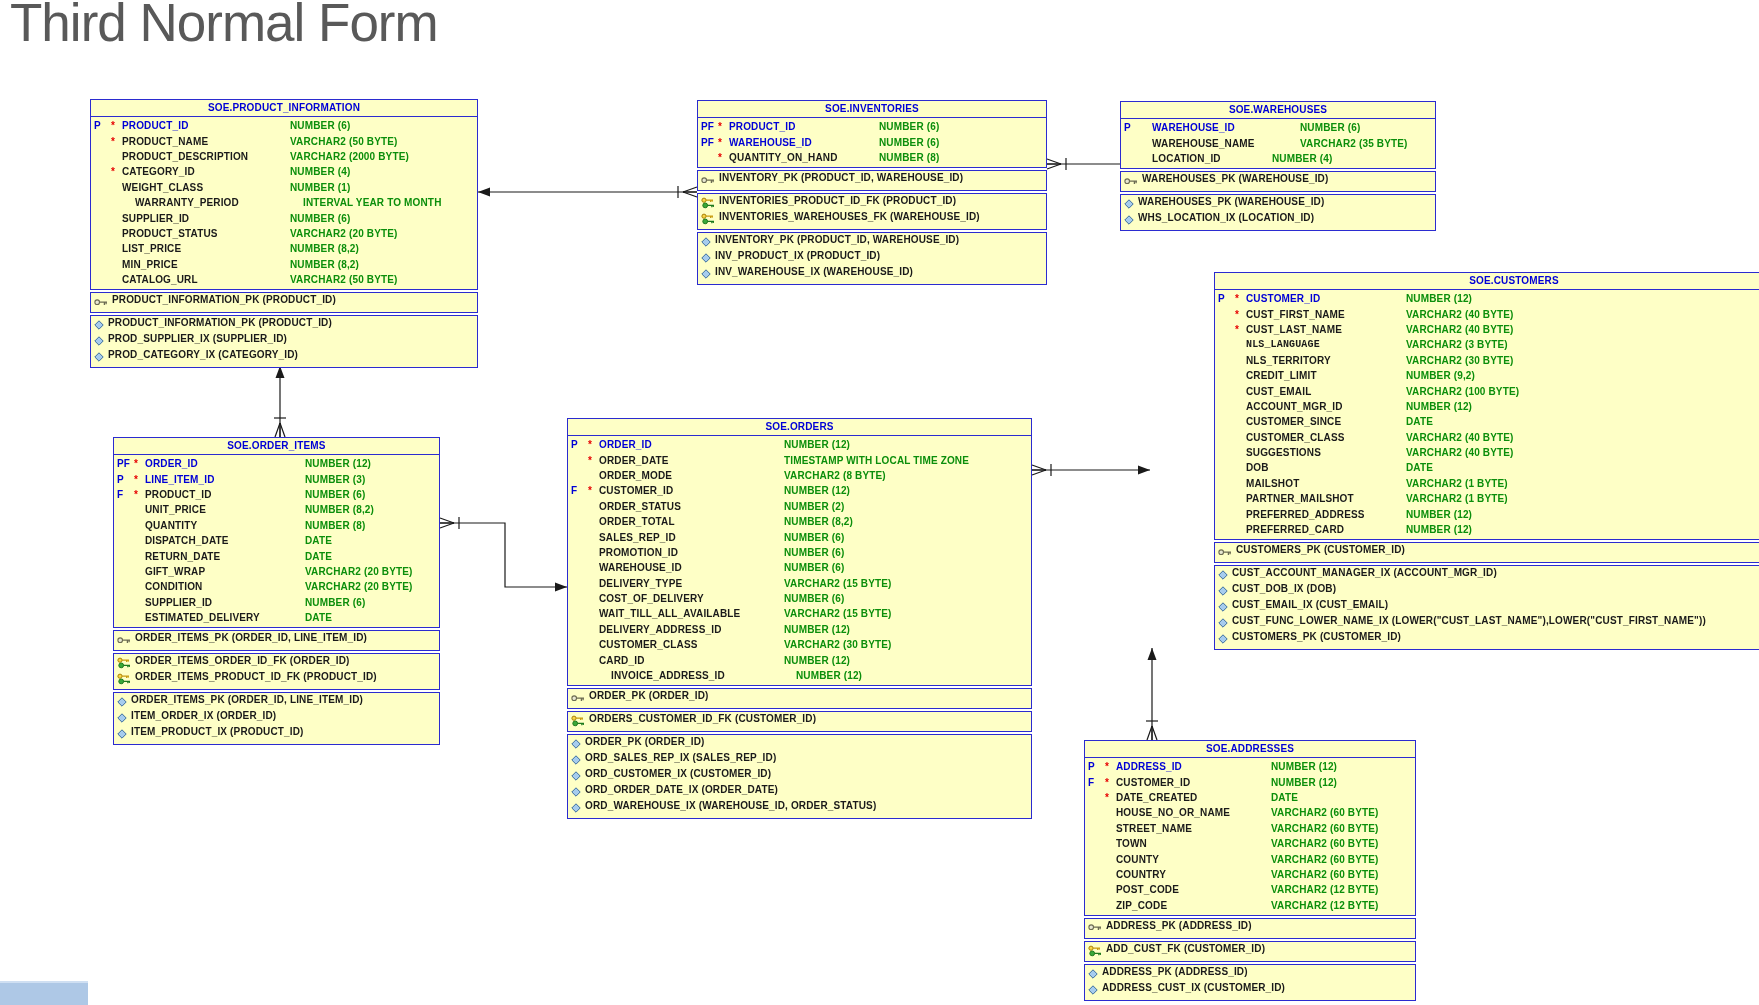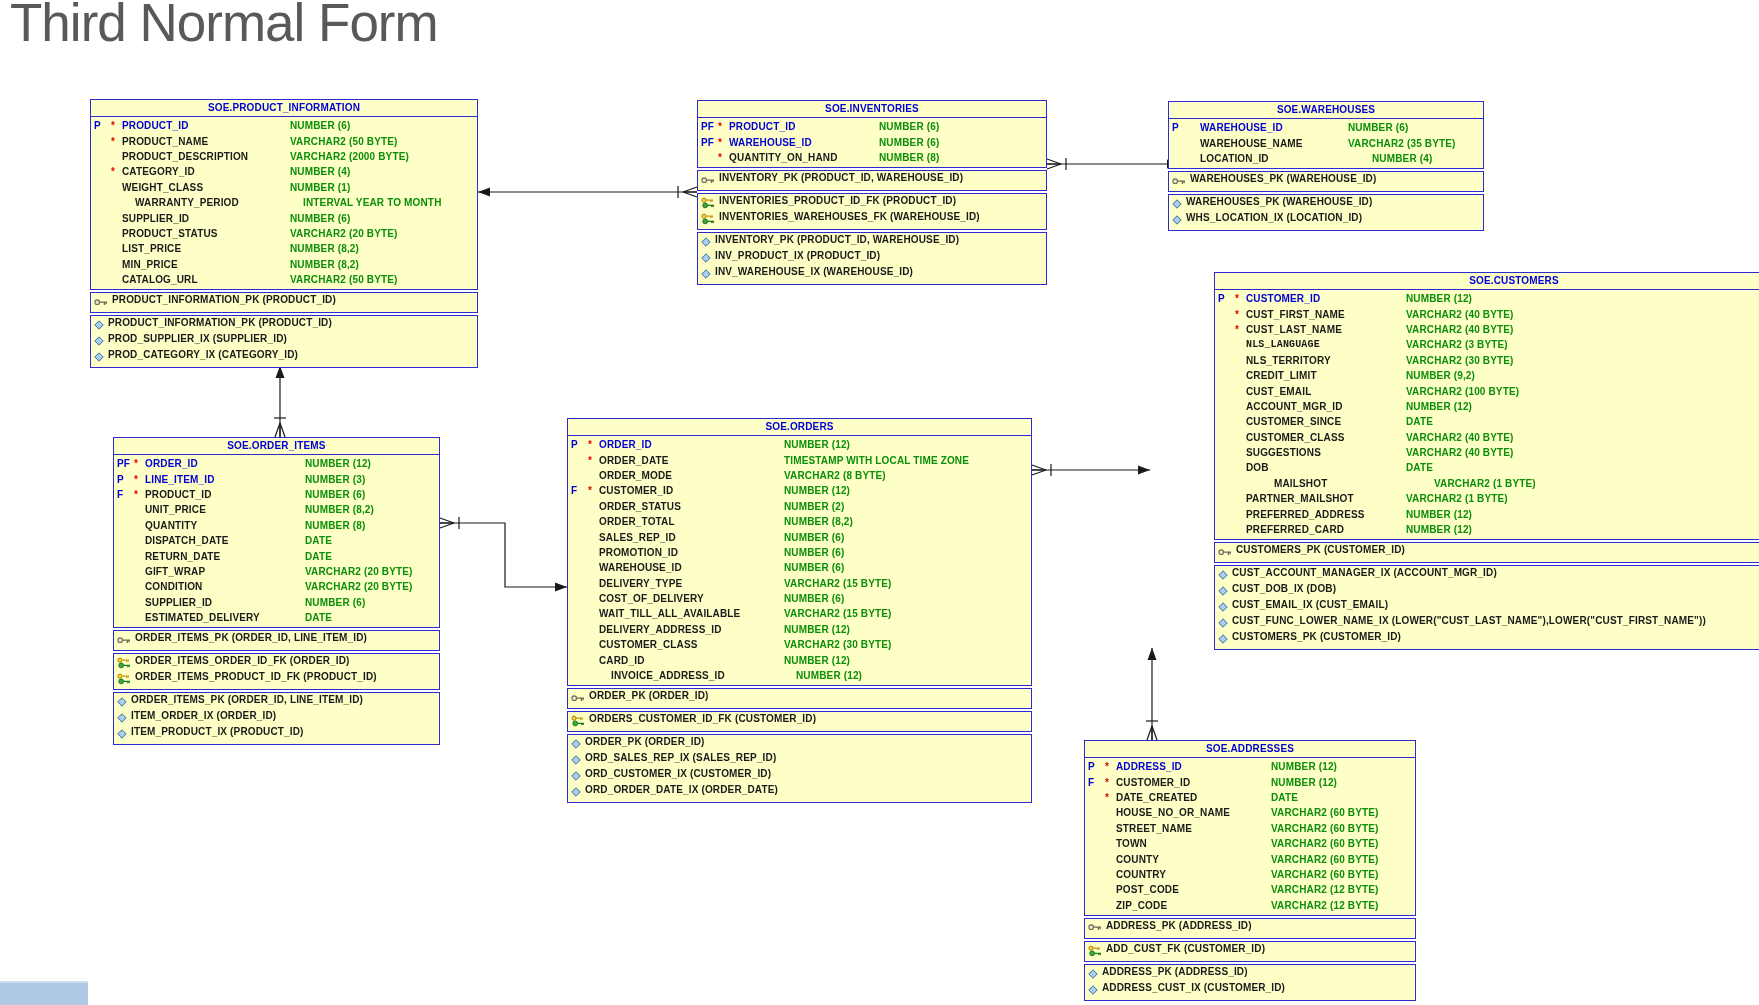--- a/index.html
+++ b/index.html
@@ -255,39 +255,39 @@
         <div class="krow">
           <span class="kicon">
             <svg width="10" height="10" viewBox="0 0 10 10">
               <polygon points="5,0.8 9.2,5 5,9.2 0.8,5" fill="#a6ccee" stroke="#3d6e9e" stroke-width="1"></polygon>
             </svg>
           </span>
           <span>INV_WAREHOUSE_IX (WAREHOUSE_ID)</span>
         </div>
       </div>
     </div>
-    <div class="tbl" style="left: 1168px; top: 101px; width: 316px;">
+    <div class="tbl" style="left: 1120px; top: 101px; width: 316px;">
       <div class="thdr"><span>SOE.WAREHOUSES</span></div>
       <div class="tsec tcols">
         <div class="trow">
           <span class="tflag">P</span>
           <span class="tstar"></span>
           <span class="tname pkc" style="width: 148px;">WAREHOUSE_ID</span>
           <span class="ttype">NUMBER (6)</span>
         </div>
         <div class="trow">
           <span class="tflag"></span>
           <span class="tstar"></span>
           <span class="tname" style="width: 148px;">WAREHOUSE_NAME</span>
           <span class="ttype">VARCHAR2 (35 BYTE)</span>
         </div>
         <div class="trow">
           <span class="tflag"></span>
           <span class="tstar"></span>
-          <span class="tname" style="width: 172px;">LOCATION_ID</span>
+          <span class="tname" style="width: 120px;">LOCATION_ID</span>
           <span class="ttype">NUMBER (4)</span>
         </div>
       </div>
       <div class="tsec sect">
         <div class="krow">
           <span class="kicon">
             <svg width="14" height="9" viewBox="0 0 14 9">
               <circle cx="3.2" cy="4.2" r="2.3" fill="#e9e9d2" stroke="#6b6b52" stroke-width="1.1"></circle>
               <path d="M5.6 4.2 H13 M10.4 4.2 V7 M12.1 4.2 V6.2" stroke="#6b6b52" stroke-width="1.3" fill="none"></path>
             </svg>
@@ -385,21 +385,21 @@
         </div>
         <div class="trow">
           <span class="tflag"></span>
           <span class="tstar"></span>
           <span class="tname" style="width: 160px;">DOB</span>
           <span class="ttype">DATE</span>
         </div>
         <div class="trow">
           <span class="tflag"></span>
           <span class="tstar"></span>
-          <span class="tname" style="width: 160px; margin-left: 28px;">MAILSHOT</span>
+          <span class="tname" style="width: 160px;">MAILSHOT</span>
           <span class="ttype">VARCHAR2 (1 BYTE)</span>
         </div>
         <div class="trow">
           <span class="tflag"></span>
           <span class="tstar"></span>
           <span class="tname" style="width: 160px;">PARTNER_MAILSHOT</span>
           <span class="ttype">VARCHAR2 (1 BYTE)</span>
         </div>
         <div class="trow">
           <span class="tflag"></span>
@@ -750,20 +750,28 @@
           <span>ORD_CUSTOMER_IX (CUSTOMER_ID)</span>
         </div>
         <div class="krow">
           <span class="kicon">
             <svg width="10" height="10" viewBox="0 0 10 10">
               <polygon points="5,0.8 9.2,5 5,9.2 0.8,5" fill="#a6ccee" stroke="#3d6e9e" stroke-width="1"></polygon>
             </svg>
           </span>
           <span>ORD_ORDER_DATE_IX (ORDER_DATE)</span>
         </div>
+        <div class="krow">
+          <span class="kicon">
+            <svg width="10" height="10" viewBox="0 0 10 10">
+              <polygon points="5,0.8 9.2,5 5,9.2 0.8,5" fill="#a6ccee" stroke="#3d6e9e" stroke-width="1"></polygon>
+            </svg>
+          </span>
+          <span>ORD_WAREHOUSE_IX (WAREHOUSE_ID, ORDER_STATUS)</span>
+        </div>
       </div>
     </div>
     <div class="tbl" style="left: 1084px; top: 740px; width: 332px;">
       <div class="thdr"><span>SOE.ADDRESSES</span></div>
       <div class="tsec tcols">
         <div class="trow">
           <span class="tflag">P</span>
           <span class="tstar">*</span>
           <span class="tname pkc" style="width: 155px;">ADDRESS_ID</span>
           <span class="ttype">NUMBER (12)</span>

